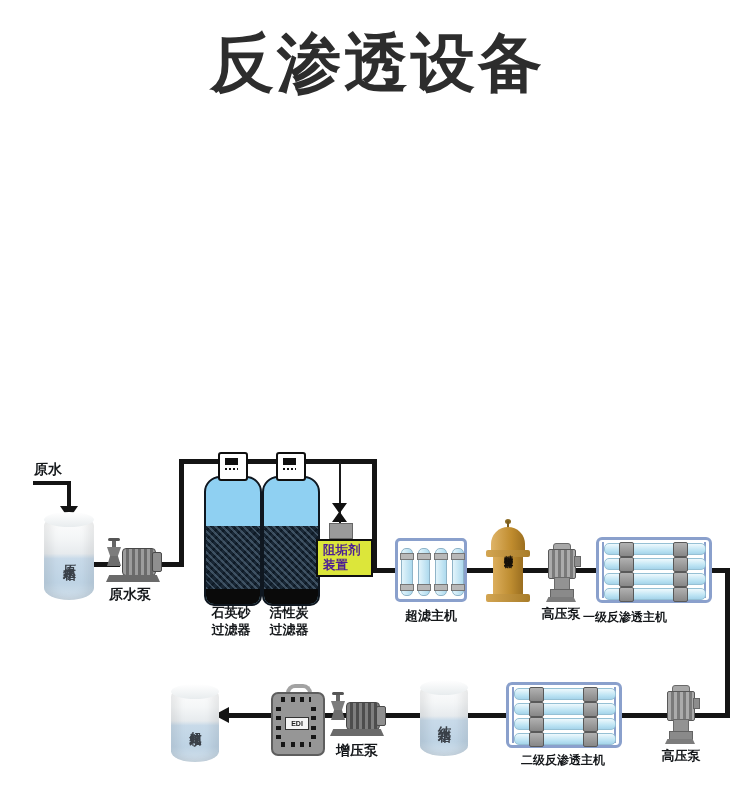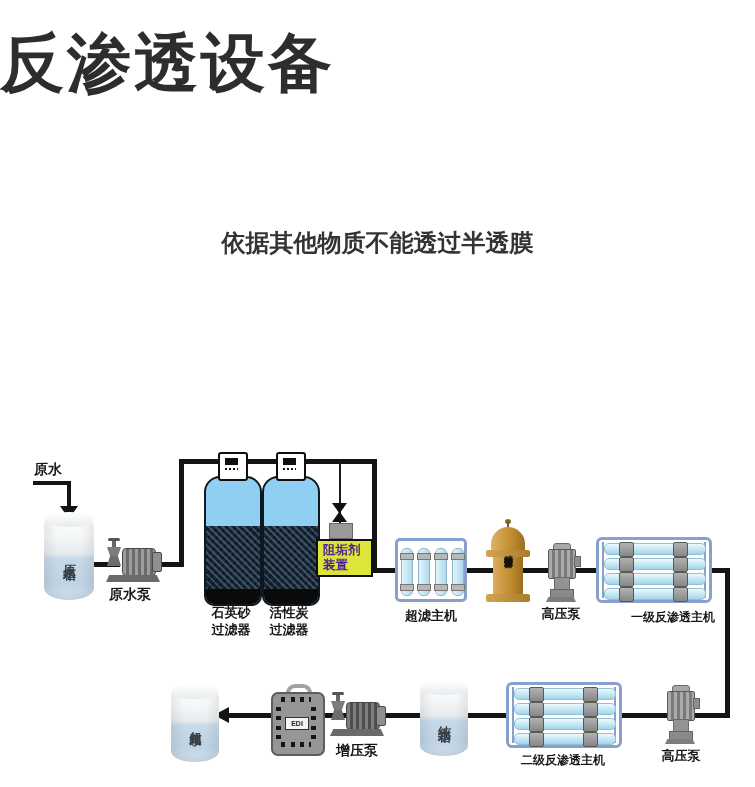--- a/index.html
+++ b/index.html
@@ -1,20 +1,20 @@
 <!DOCTYPE html>
 <html style="--pipe: #141414; --filter-water: #8fd0f2; --filter-media: #182634; --tank-water: #c0d5e6; --scale-inhibitor-bg: #dce63a; --frame-blue: #8aa0cc; --membrane-blue: #bce3f3; --precision-gold: #c08c2e; --pump-gray: #8a8a8a;"><head>
 <meta charset="utf-8">
 <style>
   html,body{margin:0;padding:0;background:#fff;}
   .stage{position:relative;width:755px;height:787px;background:#fff;overflow:hidden;
          font-family:"Liberation Sans","DejaVu Sans",sans-serif;}
 
   
-  .title{position:absolute;left:0;top:18px;width:755px;
+  .title{position:absolute;left:0;top:18px;width:755px;text-align:center;
          font-size:64px;line-height:90px;font-weight:900;letter-spacing:3px;color:#2d2d2d;}
   .subtitle{position:absolute;left:0;top:222px;width:755px;text-align:center;
             font-size:24px;line-height:41px;font-weight:600;color:#333;}
 
   
   .pipe{position:absolute;background:var(--pipe,#141414);z-index:1;}
   .thin{background:#1a1a1a;}
   .arr-down{position:absolute;width:0;height:0;border-left:9px solid transparent;
             border-right:9px solid transparent;border-top:13px solid var(--pipe,#141414);z-index:1;}
   .arr-left{position:absolute;width:0;height:0;border-top:8px solid transparent;
@@ -126,21 +126,20 @@
 </style>
 </head>
 <body>
 
 <div class="stage">
 
   <div class="title">
     <div>反渗透设备</div>
   </div>
   <div class="subtitle">
-    <div>依据其他物质不能透过半透膜</div>
   </div>
 
   <div class="pipe" style="left:33px;top:481px;width:38px;height:4px;"></div>
   <div class="pipe" style="left:67px;top:481px;width:4px;height:27px;"></div>
   <div class="arr-down" style="left:60px;top:506px;"></div>
 
   <div class="pipe" style="left:92px;top:562px;width:28px;height:5px;"></div>
   <div class="pipe" style="left:146px;top:562px;width:38px;height:5px;"></div>
   <div class="pipe" style="left:179px;top:459px;width:5px;height:106px;"></div>
   <div class="pipe" style="left:179px;top:459px;width:198px;height:5px;"></div>
@@ -260,21 +259,21 @@
     </div>
     <div class="ro-tube" style="top:33px;">
       <div class="coupling" style="left:14px;"></div>
       <div class="coupling" style="left:68px;"></div>
     </div>
     <div class="ro-tube" style="top:48px;">
       <div class="coupling" style="left:14px;"></div>
       <div class="coupling" style="left:68px;"></div>
     </div>
   </div>
-  <div class="hlabel small" style="left:615px;top:609px;width:116px;">一级反渗透主机</div>
+  <div class="hlabel small" style="left:567px;top:609px;width:116px;">一级反渗透主机</div>
 
   <div class="pump-v" style="left:664px;top:685px;width:34px;height:59px;">
     <div class="pv-cap"></div>
     <div class="pv-motor"></div>
     <div class="pv-nub"></div>
     <div class="pv-col"></div>
     <div class="pv-ped"></div>
     <div class="pv-foot"></div>
   </div>
   <div class="hlabel" style="left:659px;top:747px;width:44px;">高压泵</div>

